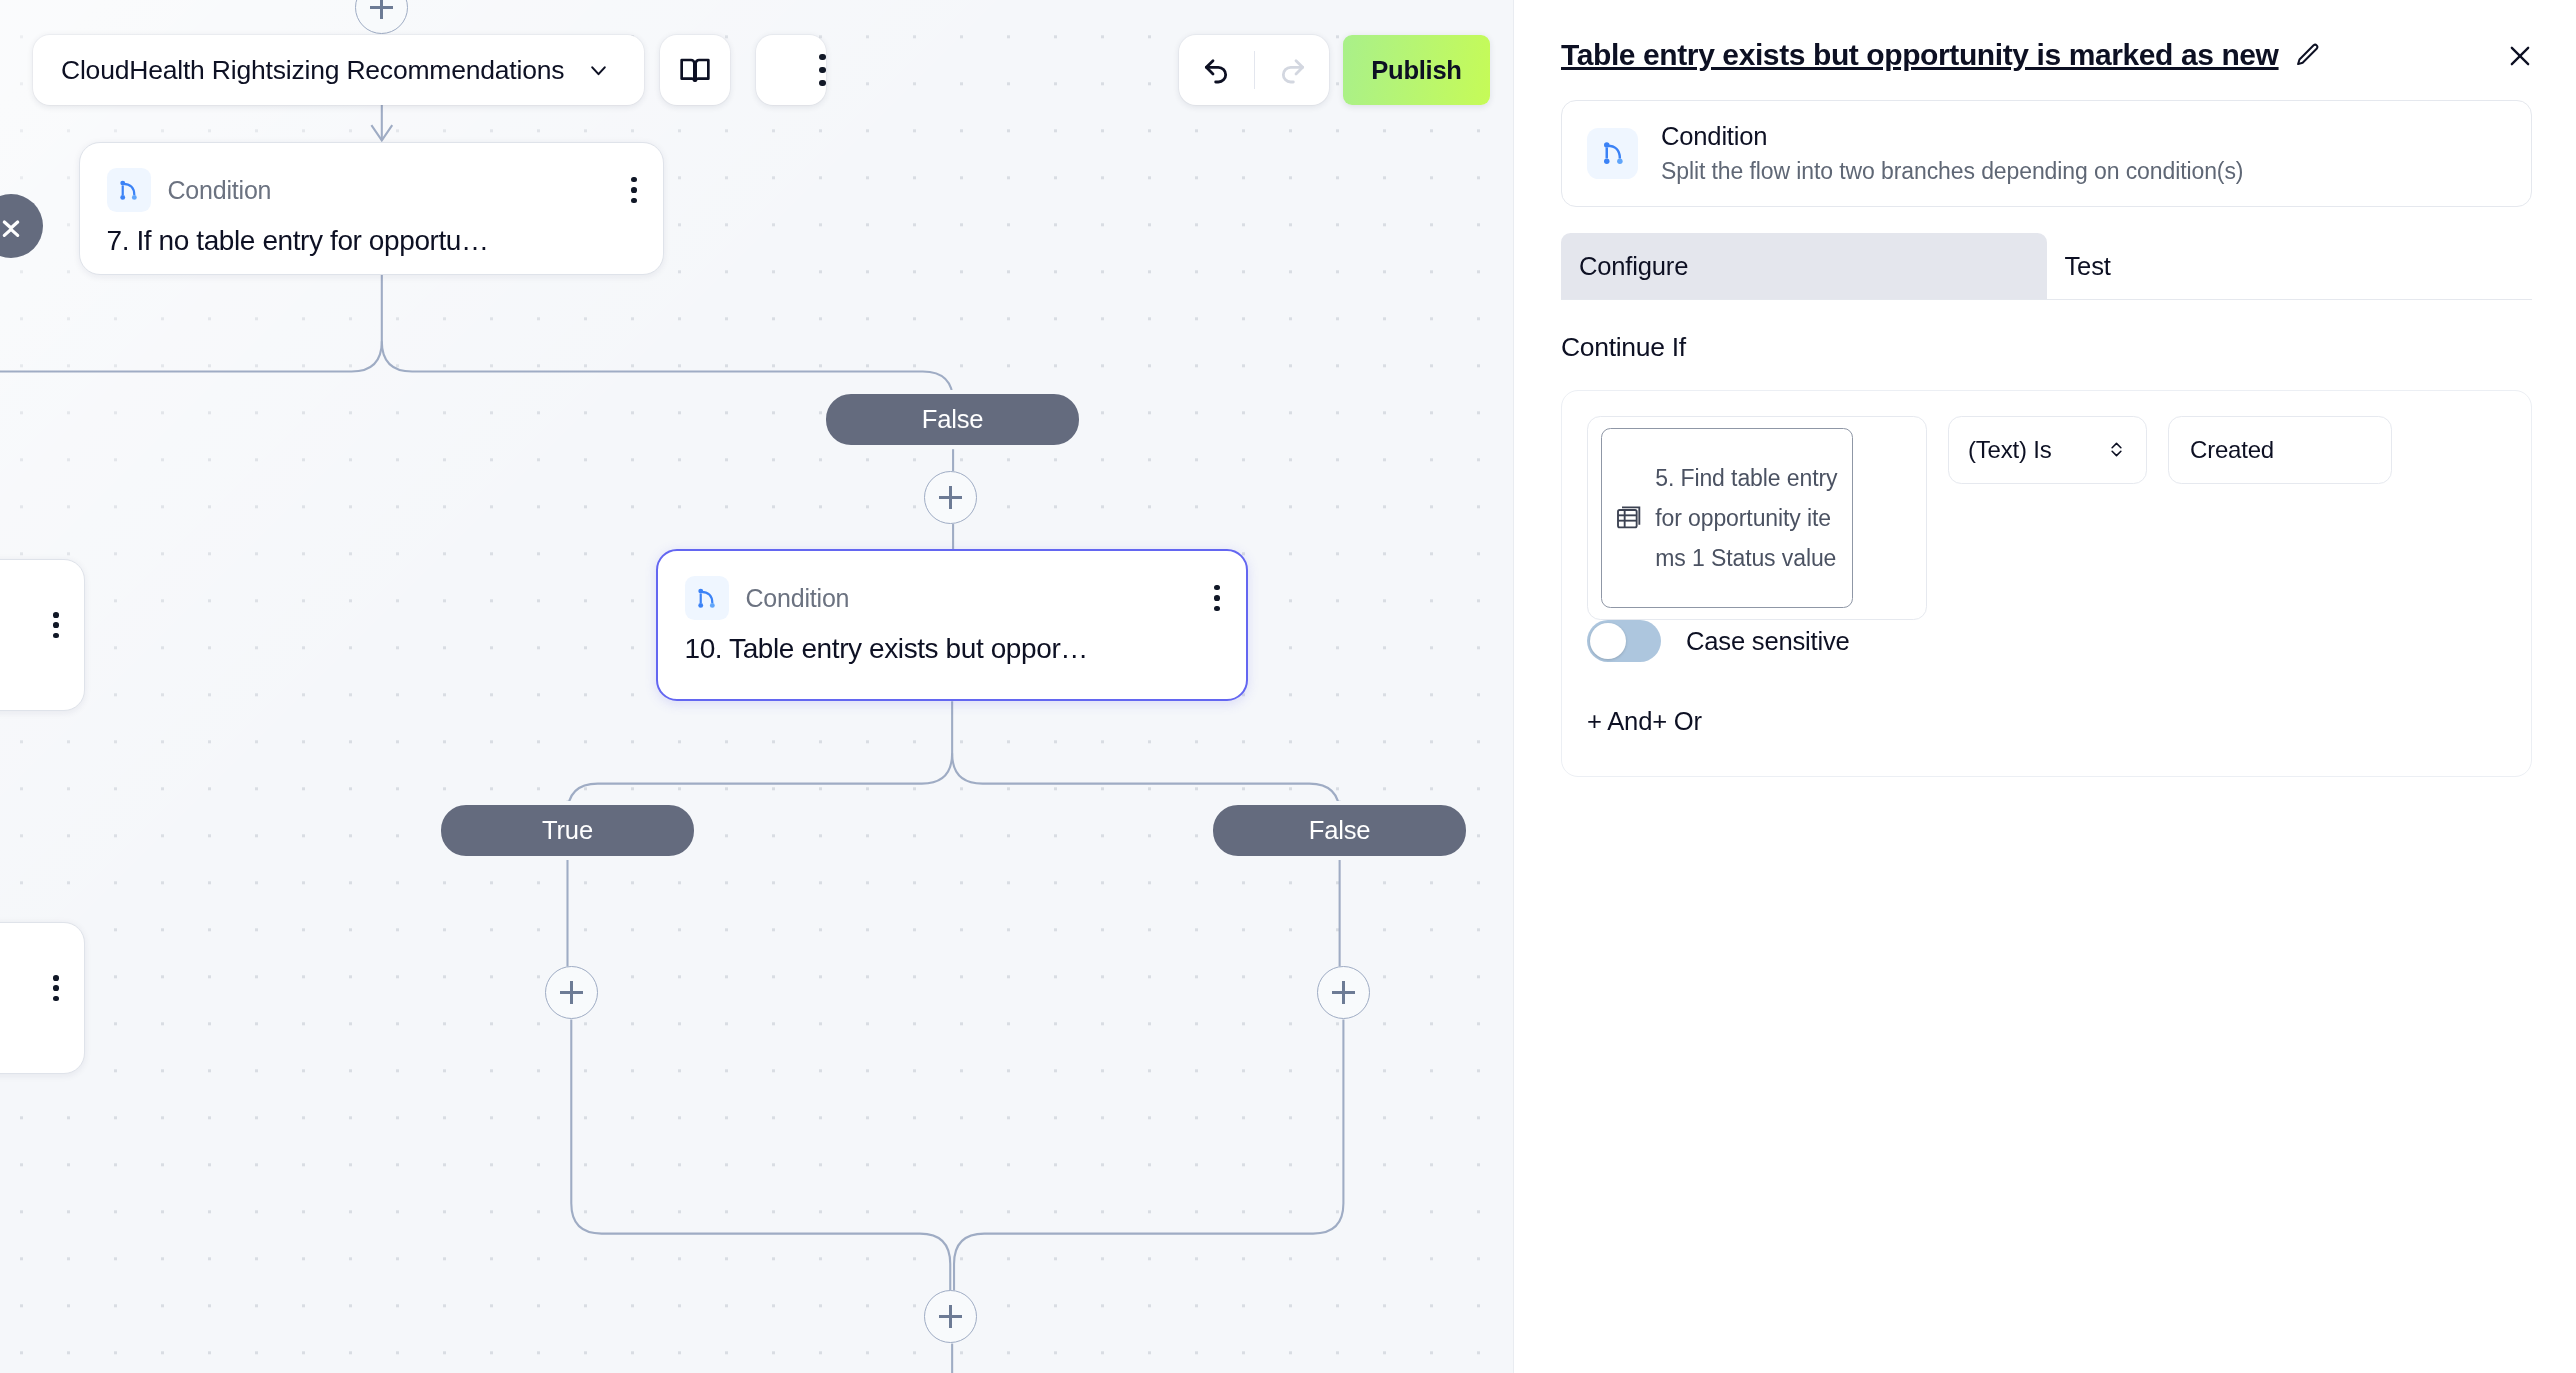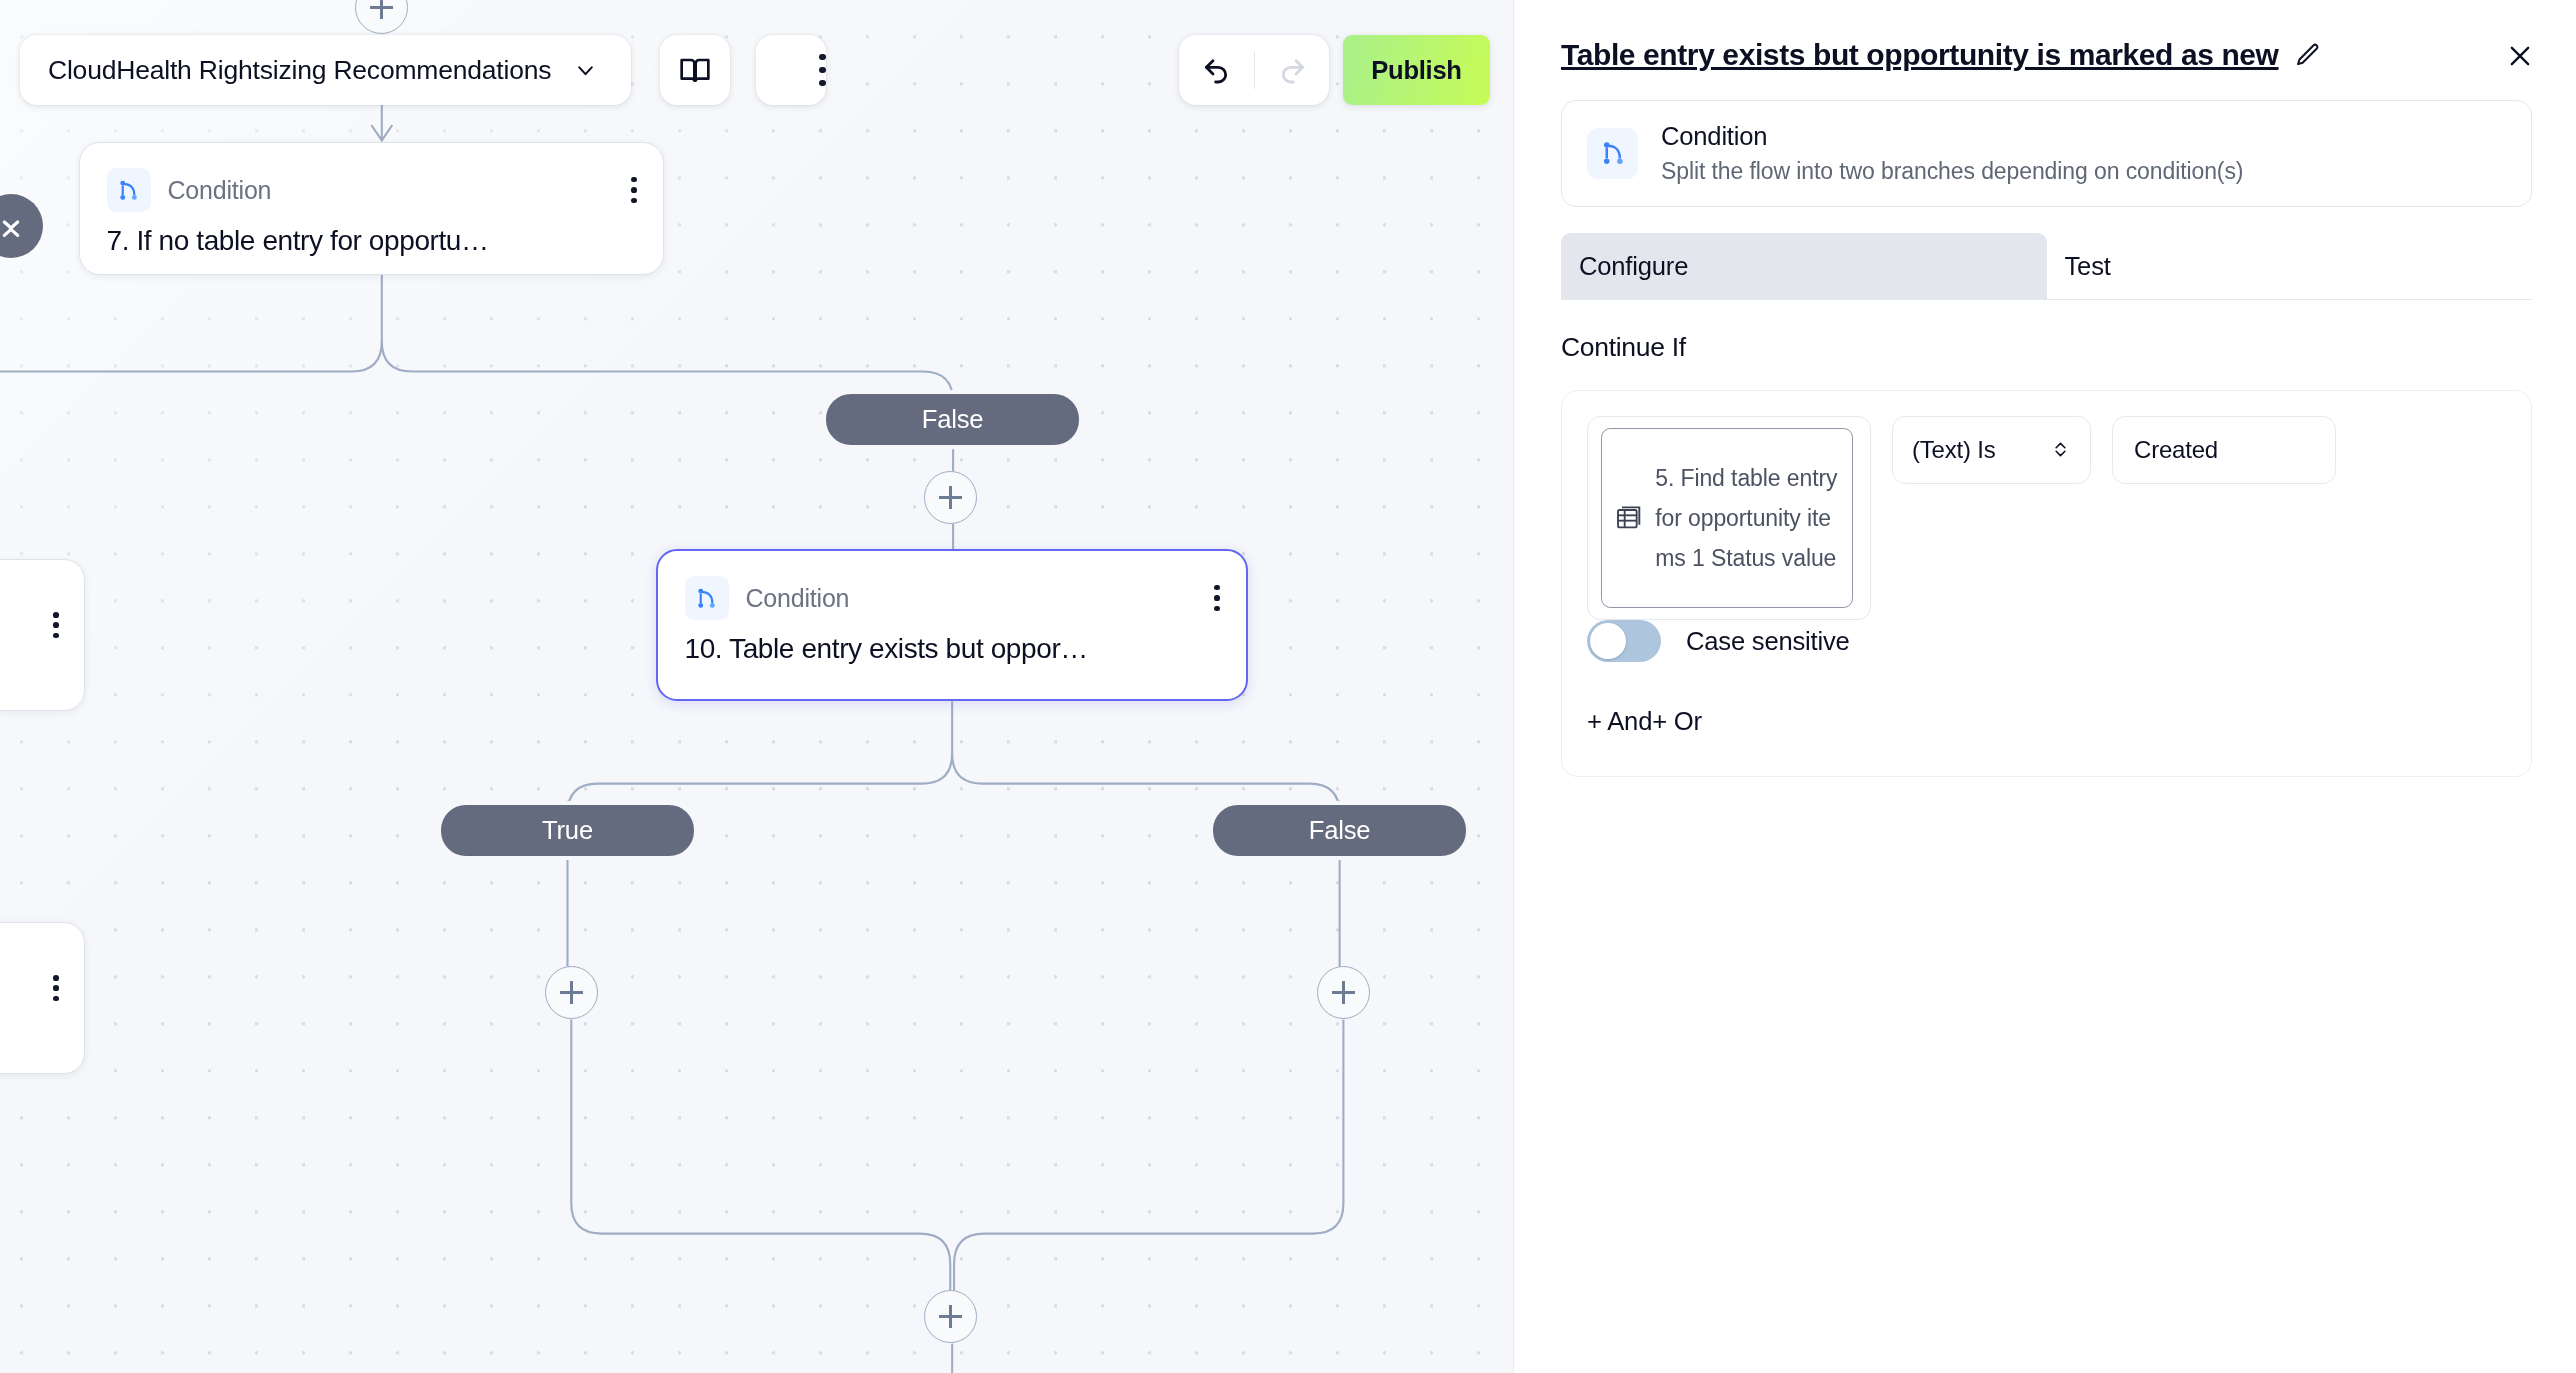--- a/index.html
+++ b/index.html
@@ -25,21 +25,21 @@
     position: absolute; inset: 0;
     background: linear-gradient(135deg, rgba(255,255,255,0.55) 0%, rgba(255,255,255,0.0) 38%);
     pointer-events: none;
   }
   #edges { position: absolute; left: 0; top: 0; width: 1513px; height: 1374px; }
 
   
   .toolbar { position: absolute; top: 0; left: 0; width: 1513px; height: 133px; z-index: 40; }
 
   .flow-select {
-    position: absolute; left: 20px; top: 35px;
+    position: absolute; left: 33px; top: 35px;
     height: 70px; width: 611px;
     background: #fff; border-radius: 17px;
     box-shadow: 0 1.9px 6.6px rgba(25,35,70,0.10), 0 0 0 0.9px rgba(25,35,70,0.03);
     display: flex; align-items: center; padding: 0 33px 0 28px;
     cursor: pointer;
   }
   .flow-select .name {
     font-size: 26.5px; color: #0d1023; letter-spacing: -0.2px;
     white-space: nowrap; flex: 1;
   }
@@ -210,21 +210,21 @@
   }
 
   .cond-card {
     margin: 26.5px 44px 0 47px;
     border: 0.9px solid #eceff4; border-radius: 17px;
     padding: 25px 25px 40px 25px;
   }
   .cond-row { display: flex; align-items: flex-start; gap: 21px; }
 
   .token-box {
-    width: 284px; min-height: 201px;
+    width: 340px; min-height: 201px;
     border: 0.9px solid #e6e9ef; border-radius: 13.3px;
     display: flex; align-items: center; padding: 11.4px 13.3px;
   }
   .token-chip {
     width: 252px; min-height: 180px;
     border: 1.3px solid #8f97a6; border-radius: 9.5px;
     display: flex; align-items: center; padding: 9.5px 11.4px;
     background: #fff;
   }
   .token-icon { width: 32px; height: 32px; flex: none; }

